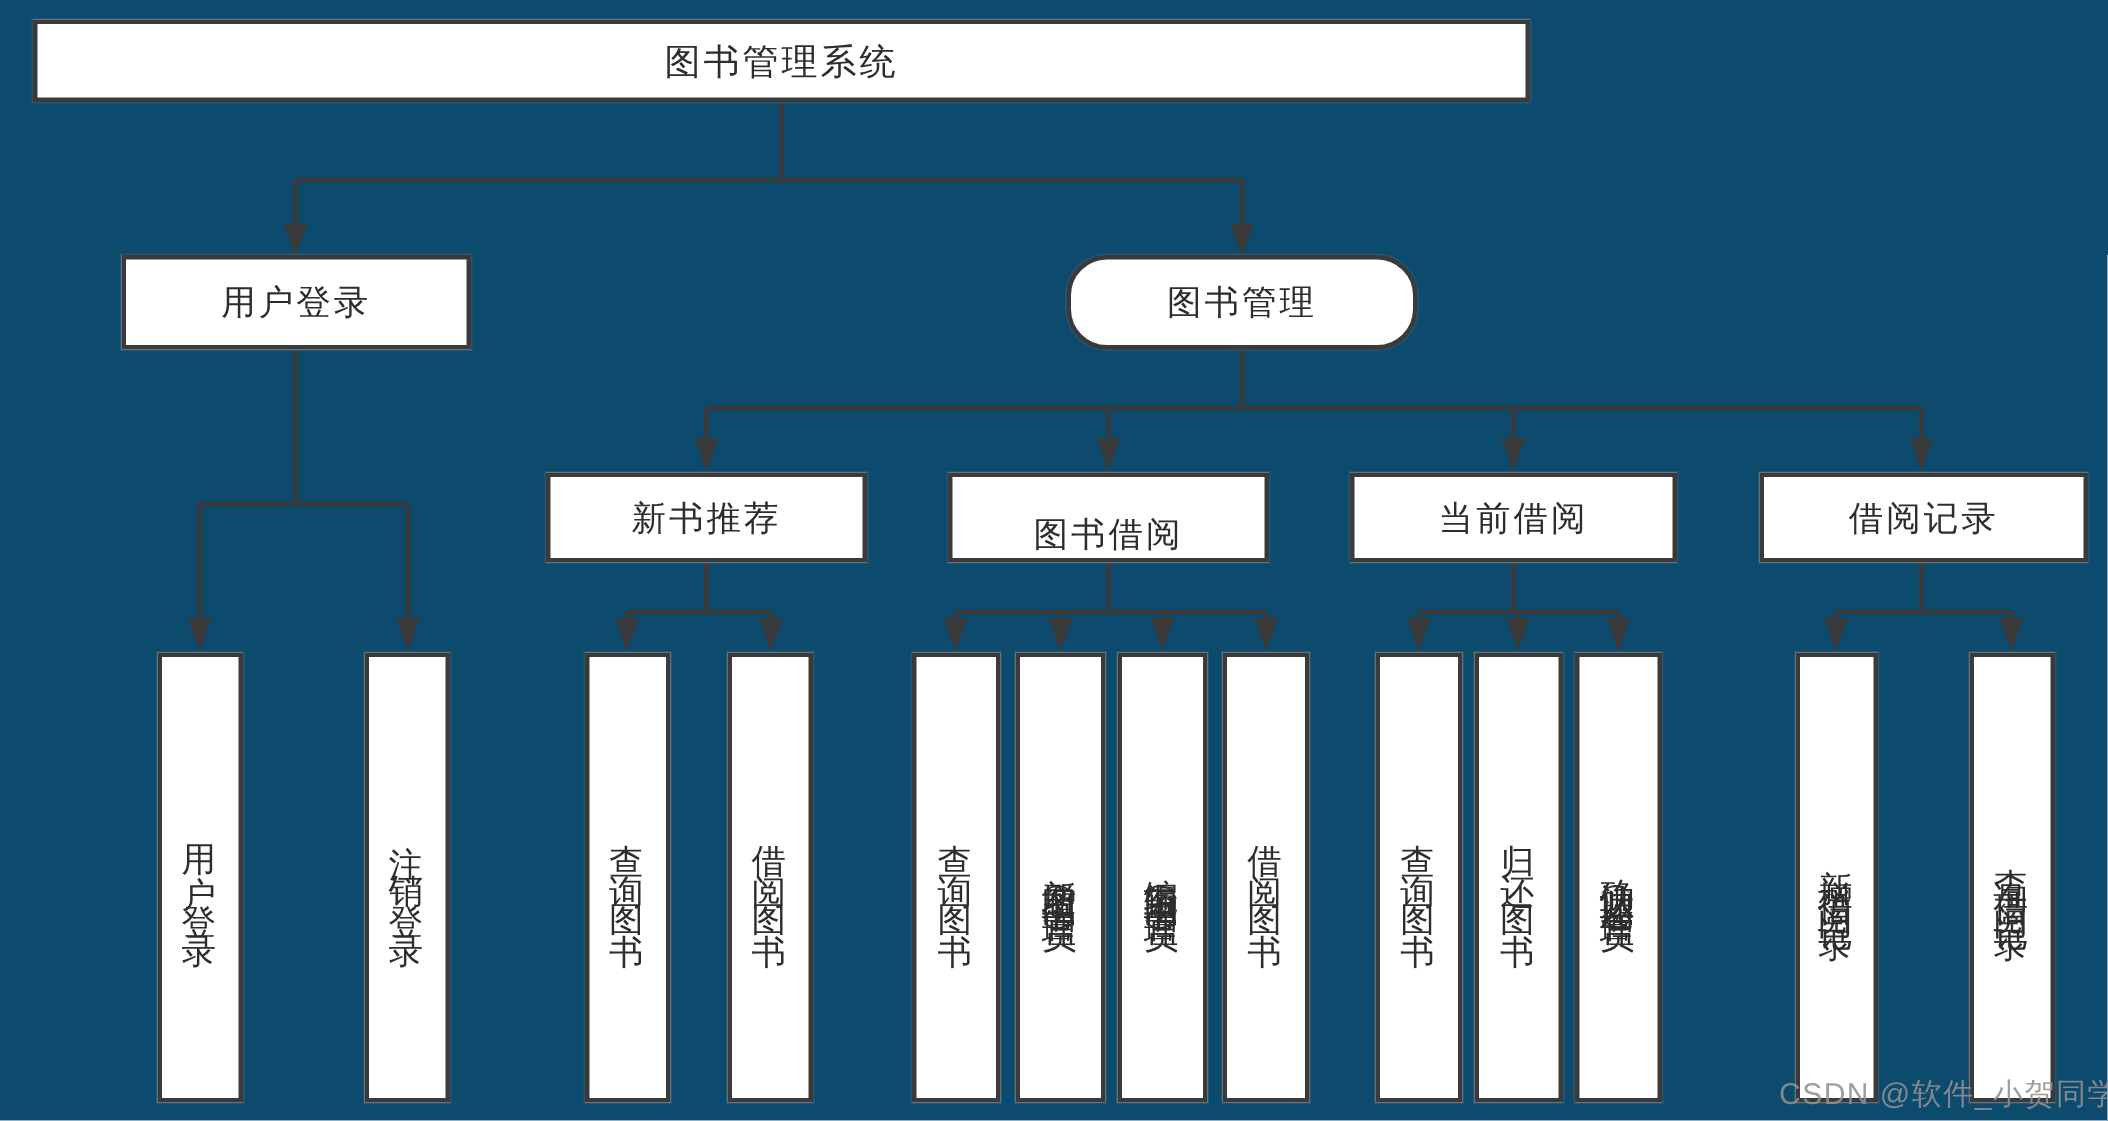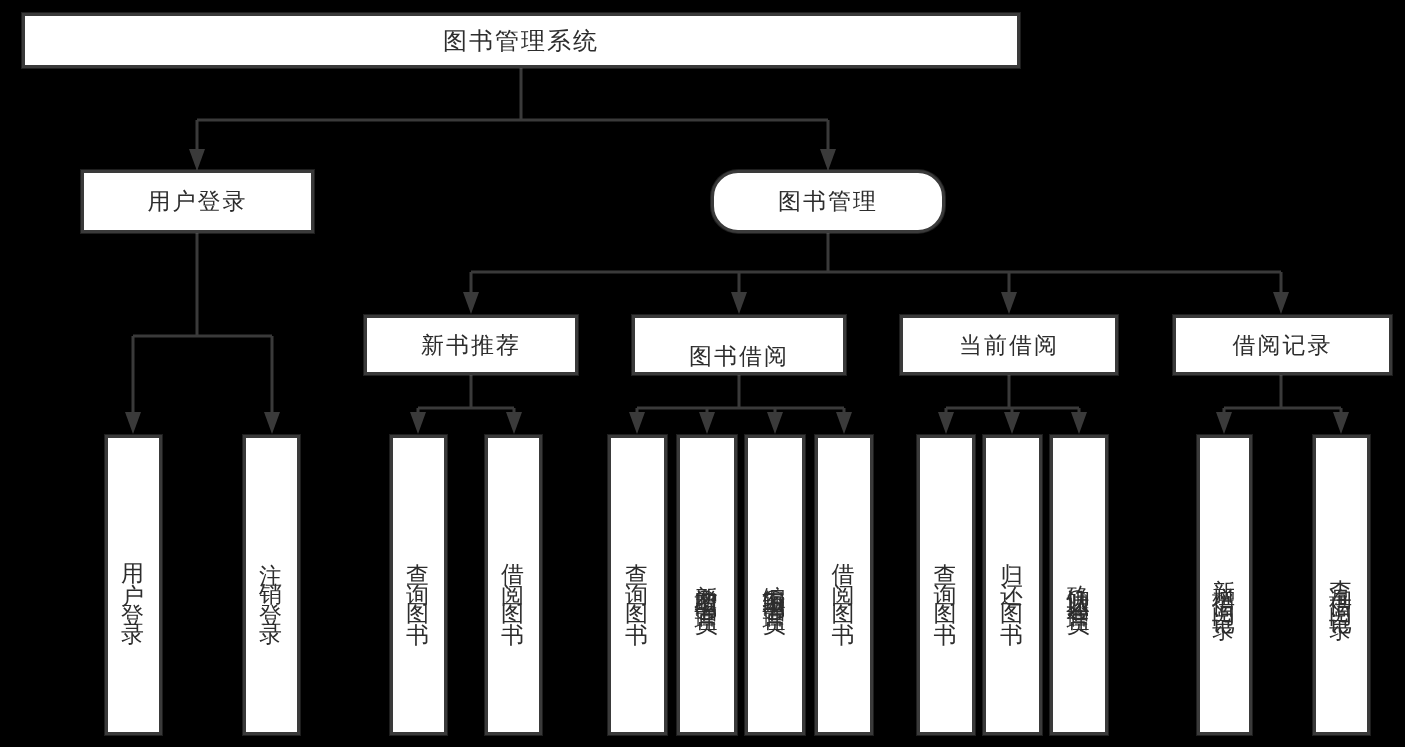--- a/index.html
+++ b/index.html
@@ -5,21 +5,21 @@
   html, body {
     margin: 0;
     padding: 0;
     background: #ffffff;
     font-family: "Liberation Sans", "DejaVu Sans", sans-serif;
   }
   #canvas {
     position: relative;
     width: 1405px;
     height: 747px;
-    background: #000000;
+    background: #0c4a6e;
     overflow: hidden;
   }
   #wires {
     position: absolute;
     left: 0; top: 0;
     width: 1405px; height: 747px;
     pointer-events: none;
   }
   .node {
     position: absolute;
@@ -202,14 +202,15 @@
     <span>确认归还（管理员）</span>
   </div>
 
   <div class="node vbox sp6" style="left:1197px; top:435px; width:55px; height:300px;">
     <span>新增借阅记录</span>
   </div>
   <div class="node vbox sp6" style="left:1313px; top:435px; width:57px; height:300px;">
     <span>查询借阅记录</span>
   </div>
 
+  <div id="watermark">CSDN @软件_小贺同学</div>
 
 </div>
 
 </body></html>

